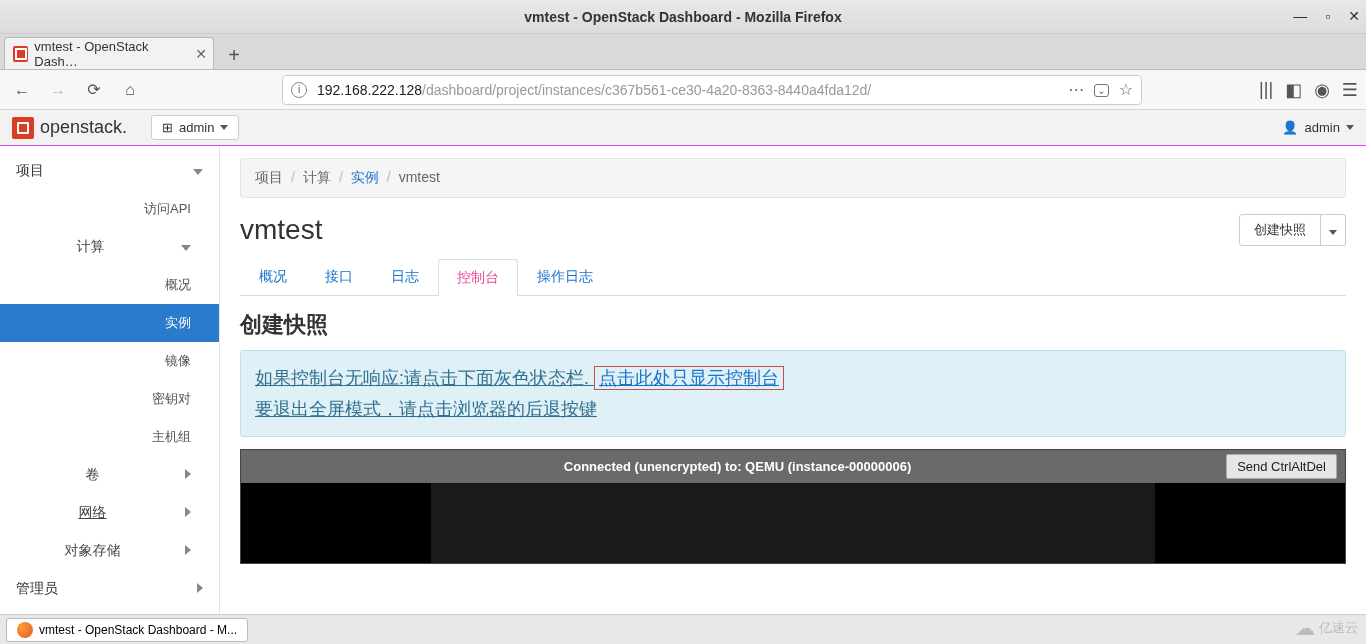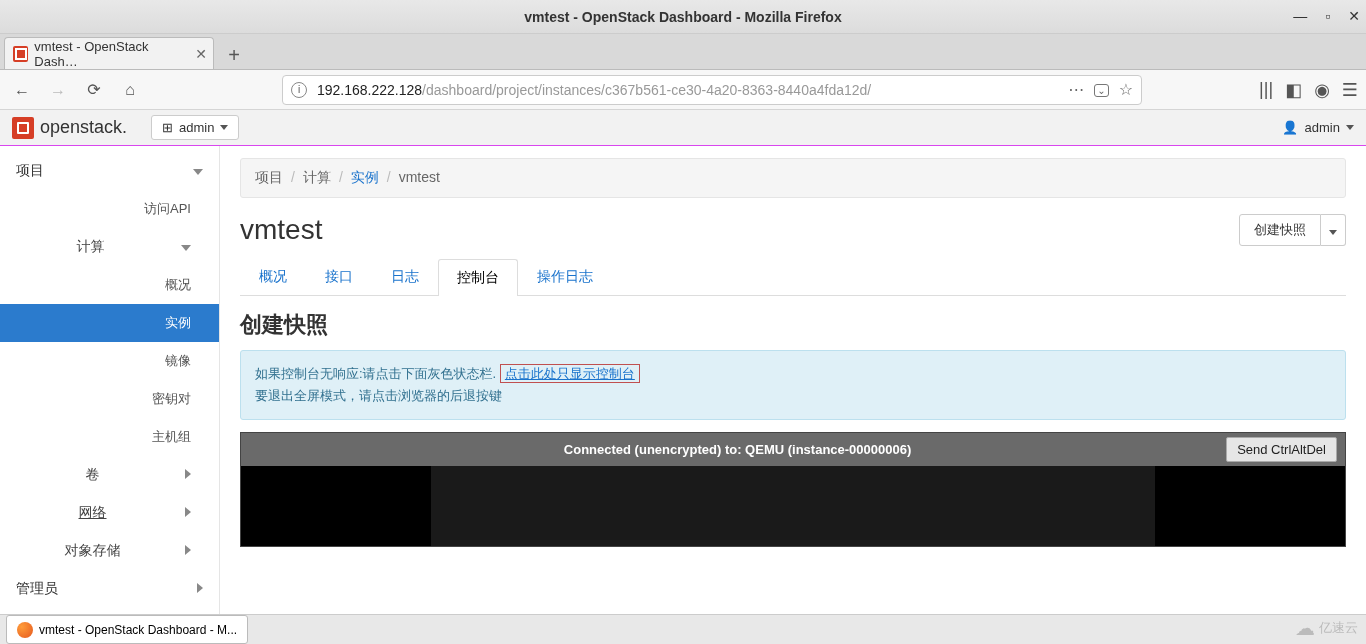--- a/index.html
+++ b/index.html
@@ -57,35 +57,35 @@
 
 .page-head { display:flex; justify-content:space-between; align-items:center; margin:16px 0 12px; }
 .page-title { font-size:28px; font-weight:400; color:#333; }
 .btn-group { display:flex; }
 .btn { border:1px solid #ccc; background:#fff; padding:6px 14px; font-size:13px; color:#333; border-radius:3px; }
 .btn.split-left { border-top-right-radius:0; border-bottom-right-radius:0; }
 .btn.split-right { border-top-left-radius:0; border-bottom-left-radius:0; border-left:none; padding:6px 8px; }
 
 .tabs { display:flex; border-bottom:1px solid #ddd; margin-bottom:14px; }
 .tab { padding:9px 18px; font-size:14px; color:#1a73cc; cursor:pointer; border:1px solid transparent; border-bottom:none; }
-.tab.active { color:#000000; border-color:#ddd; background:#fff; border-top-left-radius:3px; border-top-right-radius:3px; position:relative; top:1px;text-align:right; }
+.tab.active { color:#ec4899; border-color:#ddd; background:#fff; border-top-left-radius:3px; border-top-right-radius:3px; position:relative; top:1px;text-align:right; }
 
 .section-title { font-size:22px; color:#333; margin-bottom:10px; }
-.alert { background:#dff0f7; border:1px solid #bce0ee; border-radius:3px; padding:12px 14px; font-size:13px; color:#31708f; line-height:1.7; }
+.alert { background:#dff0f7; border:1px solid #bce0ee; border-radius:3px; padding:12px 14px; font-size:18px; color:#31708f; line-height:1.7;text-decoration:underline; }
 .alert .boxed-link { border:1px solid #c05050; padding:1px 4px; color:#1a73cc; text-decoration:underline; }
 
 .console-wrap { margin-top:12px; border:1px solid #444; background:#000; }
 .console-header { background:#6a6a6a; color:#fff; display:flex; align-items:center; padding:4px 8px; font-size:13px; }
 .console-status { flex:1; text-align:center; font-weight:600; }
 .console-btn { background:#e6e6e6; color:#222; border:1px solid #aaa; padding:4px 10px; font-size:13px; border-radius:2px; }
 .console-screen { height:80px; background:#000; position:relative; }
 .console-screen .inner { position:absolute; left:190px; right:190px; top:0; bottom:0; background:#1a1a1a; }
 
 
-.taskbar { position:absolute; bottom:0; left:0; right:0; height:30px; background:#e8e8e8; border-top:1px solid #ccc; display:flex; padding:0 6px; }
+.taskbar { position:absolute; bottom:0; left:0; right:0; height:30px; background:#e8e8e8; border-top:1px solid #ccc; display:flex; align-items:center; padding:0 6px; }
 .task-app { display:flex; align-items:center; gap:6px; border:1px solid #bbb; background:#fff; padding:3px 10px; font-size:12px; border-radius:3px; }
 .task-app .ico { width:16px; height:16px; background:radial-gradient(circle at 30% 30%, #ff9c3a, #e5591f); border-radius:50%; }
 .watermark { position:absolute; right:8px; bottom:4px; font-size:13px; color:#bbb; display:flex; align-items:center; gap:4px; }
 .watermark .cloud { font-size:20px; }
 
 
 .i-back::before{content:"←";} .i-fwd::before{content:"→";} .i-reload::before{content:"⟳";} .i-home::before{content:"⌂";}
 .i-star::before{content:"☆";} .i-pocket::before{content:"⌄";border:1px solid #777;border-radius:3px;padding:0 2px;font-size:10px;}
 .i-dots::before{content:"⋯";} .i-lib::before{content:"|||";} .i-side::before{content:"◧";} .i-acct::before{content:"◉";} .i-menu::before{content:"☰";}
 .i-user::before{content:"👤";} .i-tile::before{content:"⊞";}

